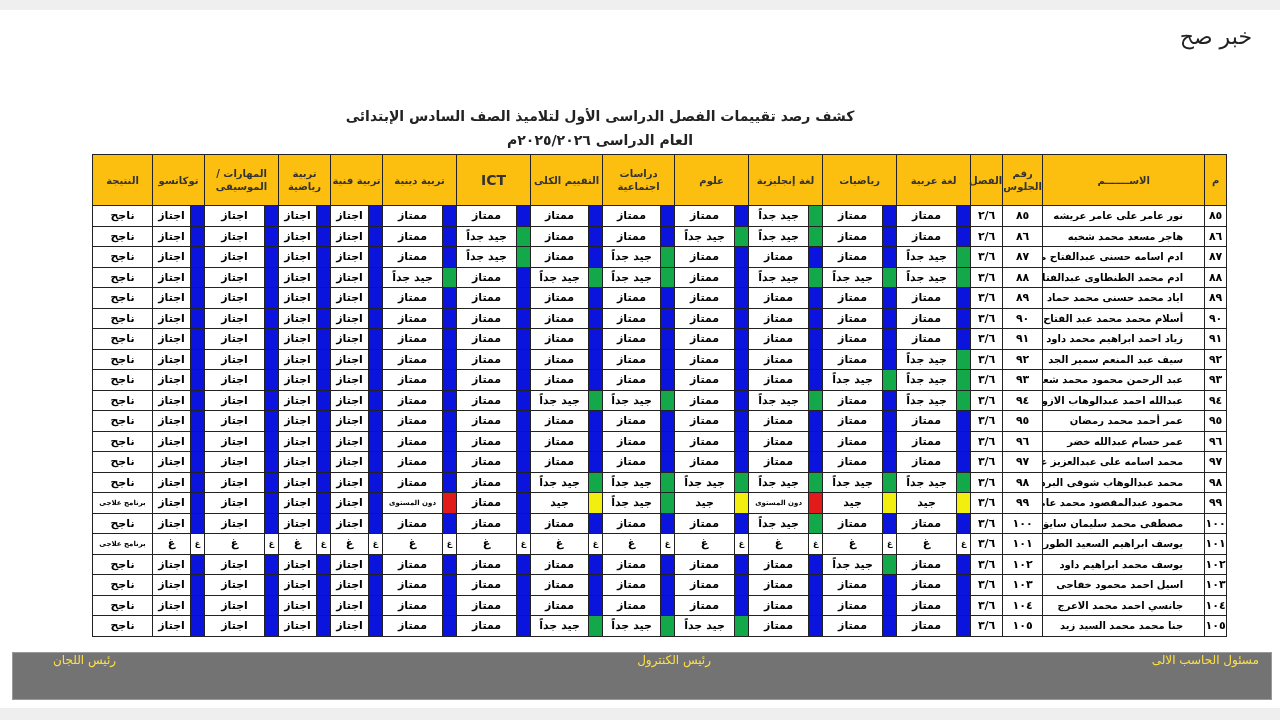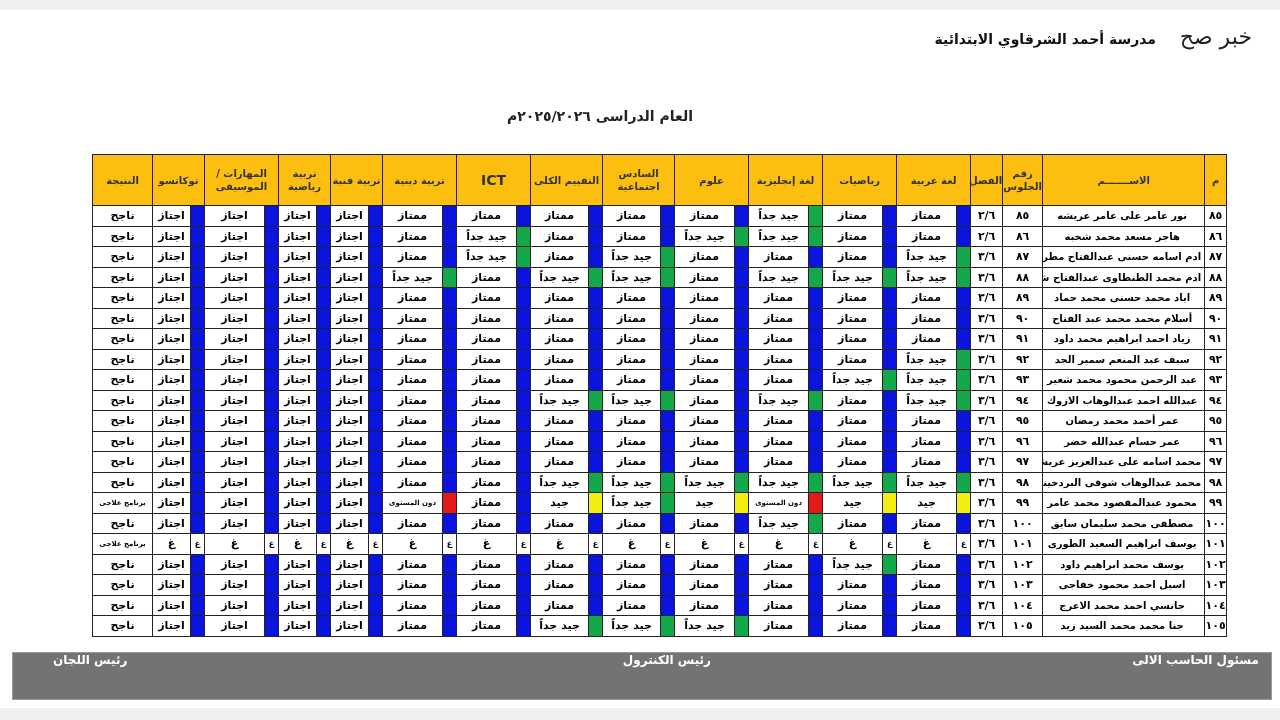--- a/index.html
+++ b/index.html
@@ -3,36 +3,36 @@
 <meta charset="utf-8">
 <style>
   body{margin:0;background:#fff;font-family:"DejaVu Sans",sans-serif;width:1280px;height:720px;overflow:hidden;position:relative;}
   .topline{position:absolute;left:0;top:0;width:1280px;height:10px;background:#efefef;}
   .hdr{position:absolute;right:124px;top:28px;text-align:right;direction:rtl;font-weight:bold;font-size:14px;line-height:23px;color:#111;}
   .brand{position:absolute;right:28px;top:24px;font-size:22px;color:#222;font-family:"DejaVu Serif",serif;}
   .title{position:absolute;left:300px;width:600px;top:104px;text-align:center;direction:rtl;font-weight:bold;font-size:14px;color:#222;line-height:24px;}
   table{position:absolute;left:92px;top:154px;width:1098px;border-collapse:collapse;direction:rtl;table-layout:fixed;}
   th{background:#fcbf10;border:1.5px solid #222;font-size:10px;font-weight:bold;color:#333;height:50px;padding:0;line-height:13px;}
   td{border:1.5px solid #222;height:19.5px;padding:0;font-size:11px;font-weight:bold;text-align:center;white-space:nowrap;overflow:hidden;}
-  td.nm{text-align:center;padding-right:3px;font-size:10px;}
+  td.nm{text-align:right;padding-right:21px;font-size:10px;}
   td.sm{font-size:7px;}
   .b{background:#0a14dc;} .g{background:#13a84a;} .y{background:#f2ee10;} .r{background:#e21a1a;} .w{background:#fff;font-size:8px;}
   .footer{position:absolute;left:12px;top:652px;width:1258px;height:46px;background:#737373;border:1px solid #999;direction:rtl;}
-  .footer span{position:absolute;top:0;font-size:12px;color:#ffffff;font-weight:bold;}
+  .footer span{position:absolute;top:0;font-size:12px;color:#fde047;}
   .bottomline{position:absolute;left:0;top:708px;width:1280px;height:12px;background:#efefef;}
 </style>
 </head>
 <body>
 
 <div class="topline"></div>
 <div class="brand">خبر صح</div>
 <div class="hdr">
-  <div>مدرسة أحمد الشرقاوي الابتدائية</div>
 </div>
 <div class="title">
+  <div>كشف رصد تقييمات الفصل الدراسى الأول لتلاميذ الصف السادس الإبتدائى</div>
   <div>العام الدراسى ٢٠٢٥/٢٠٢٦م</div>
 </div>
 
 <table>
   <colgroup>
     <col style="width:22px">
       <col style="width:162px">
       <col style="width:40px">
       <col style="width:32px">
     <col style="width:14px">
@@ -64,21 +64,21 @@
   <thead>
       <tr id="hrow">
         <th colspan="1">م</th>
         <th colspan="1">الاســـــــم</th>
         <th colspan="1">رقم الجلوس</th>
         <th colspan="1">الفصل</th>
         <th colspan="2">لغة عربية</th>
         <th colspan="2">رياضيات</th>
         <th colspan="2">لغة إنجليزية</th>
         <th colspan="2">علوم</th>
-        <th colspan="2">السادس اجتماعية</th>
+        <th colspan="2">دراسات اجتماعية</th>
         <th colspan="2">التقييم الكلى</th>
         <th colspan="2" style="font-size: 14px; margin-top: 22px;">ICT</th>
         <th colspan="2">تربية دينية</th>
         <th colspan="2">تربية فنية</th>
         <th colspan="2">تربية رياضية</th>
         <th colspan="2">المهارات / الموسيقى</th>
         <th colspan="2">توكاتسو</th>
         <th colspan="1">النتيجة</th>
       </tr>
     </thead>

